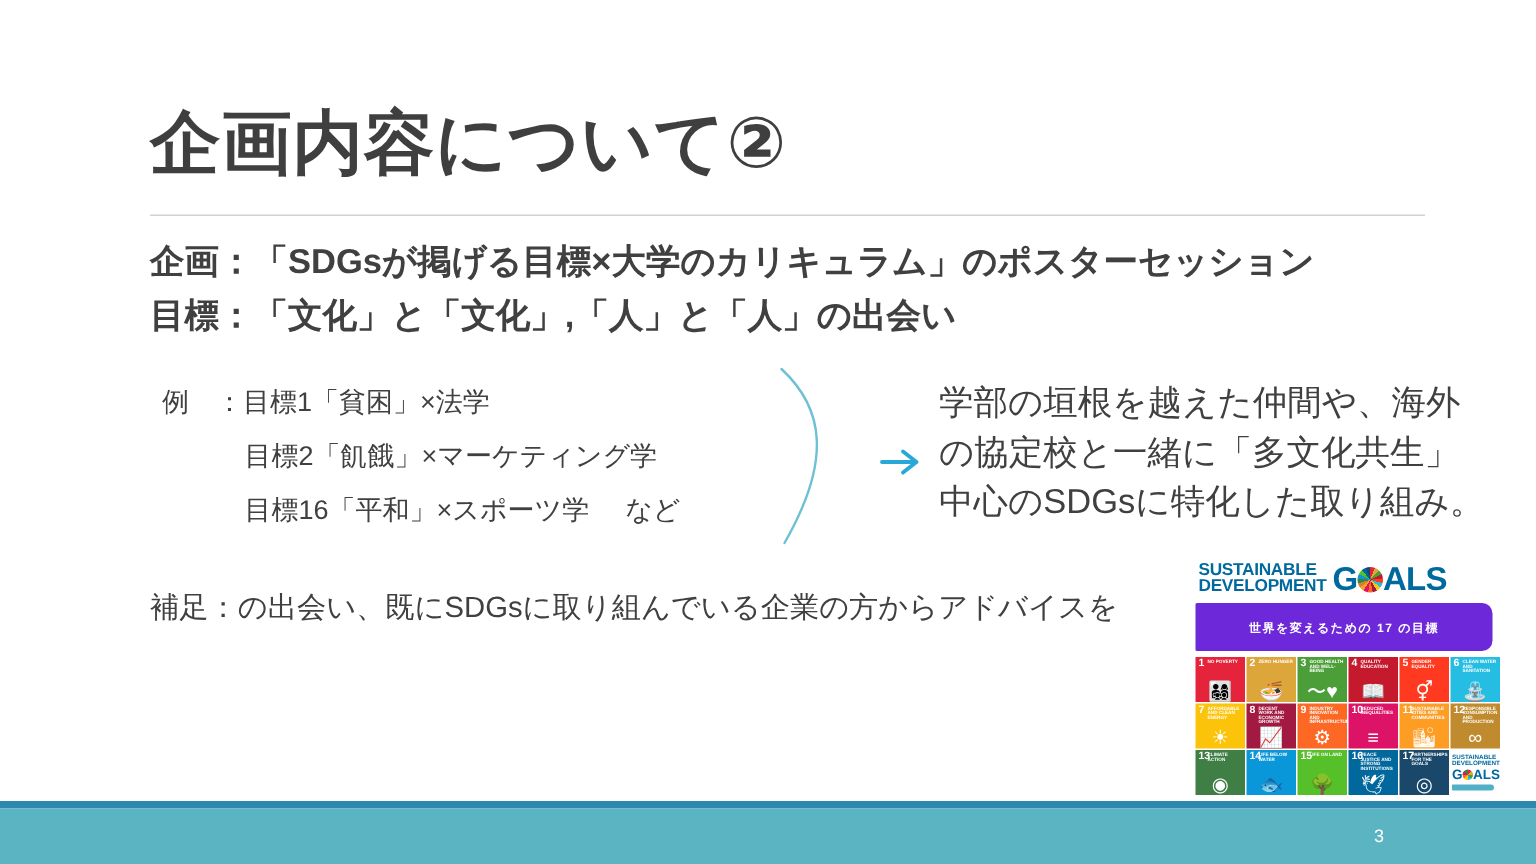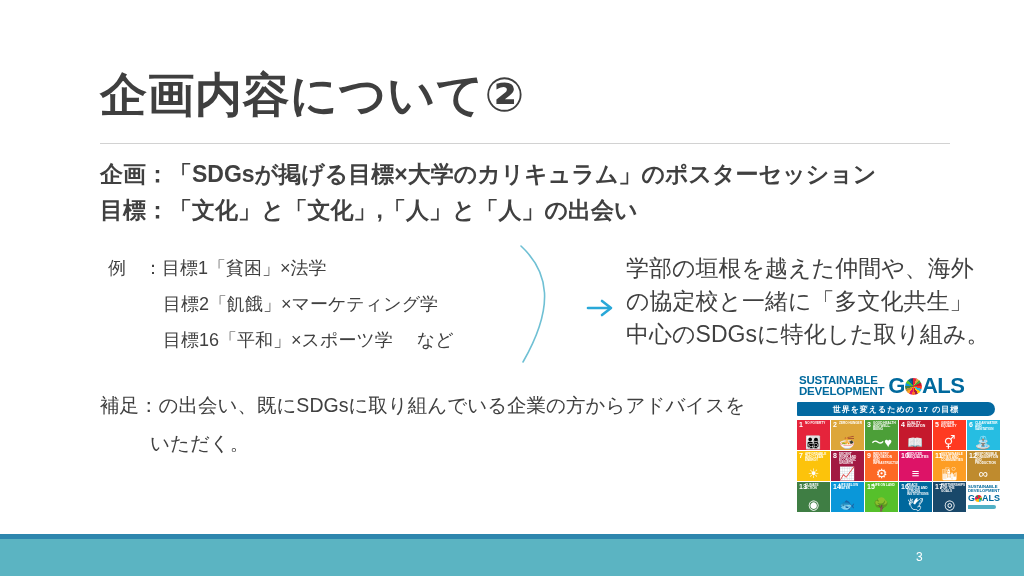--- a/index.html
+++ b/index.html
@@ -165,22 +165,22 @@
         #fd9d24 212deg 233deg,
         #bf8b2e 233deg 254deg,
         #3f7e44 254deg 275deg,
         #0a97d9 275deg 296deg,
         #56c02b 296deg 318deg,
         #00689d 318deg 339deg,
         #19486a 339deg 360deg);
   }
   #sdg-banner {
     margin-top: 2px;
-    height: 14px;
-    background: #0369a1;
+    height: 32px;
+    background: #6d28d9;
     border-radius: 1px 7px 7px 1px;
     display: flex;
     align-items: center;
     justify-content: center;
     color: #ffffff;
     font-size: 8px;
     font-weight: 700;
     letter-spacing: 1px;
     width: 198px;
     text-align: center;
@@ -328,23 +328,20 @@
 
   <div id="right-col">
     <div class="r-row">学部の垣根を越えた仲間や、海外</div>
     <div class="r-row">の協定校と一緒に「多文化共生」</div>
     <div class="r-row">中心のSDGsに特化した取り組み。</div>
   </div>
 
   <div id="supplement">
     <div class="s-row">
       <span>補足：</span><span>の出会い、既にSDGsに取り組んでいる企業の方からアドバイスを</span>
-    </div>
-    <div class="s-row">
-      <span class="s-indent"></span><span>いただく。</span>
     </div>
   </div>
 
   <div id="sdg-block">
     <div id="sdg-header">
       <div id="sdg-words">
         <div>SUSTAINABLE</div>
         <div>DEVELOPMENT</div>
       </div>
       <div id="sdg-goals">

